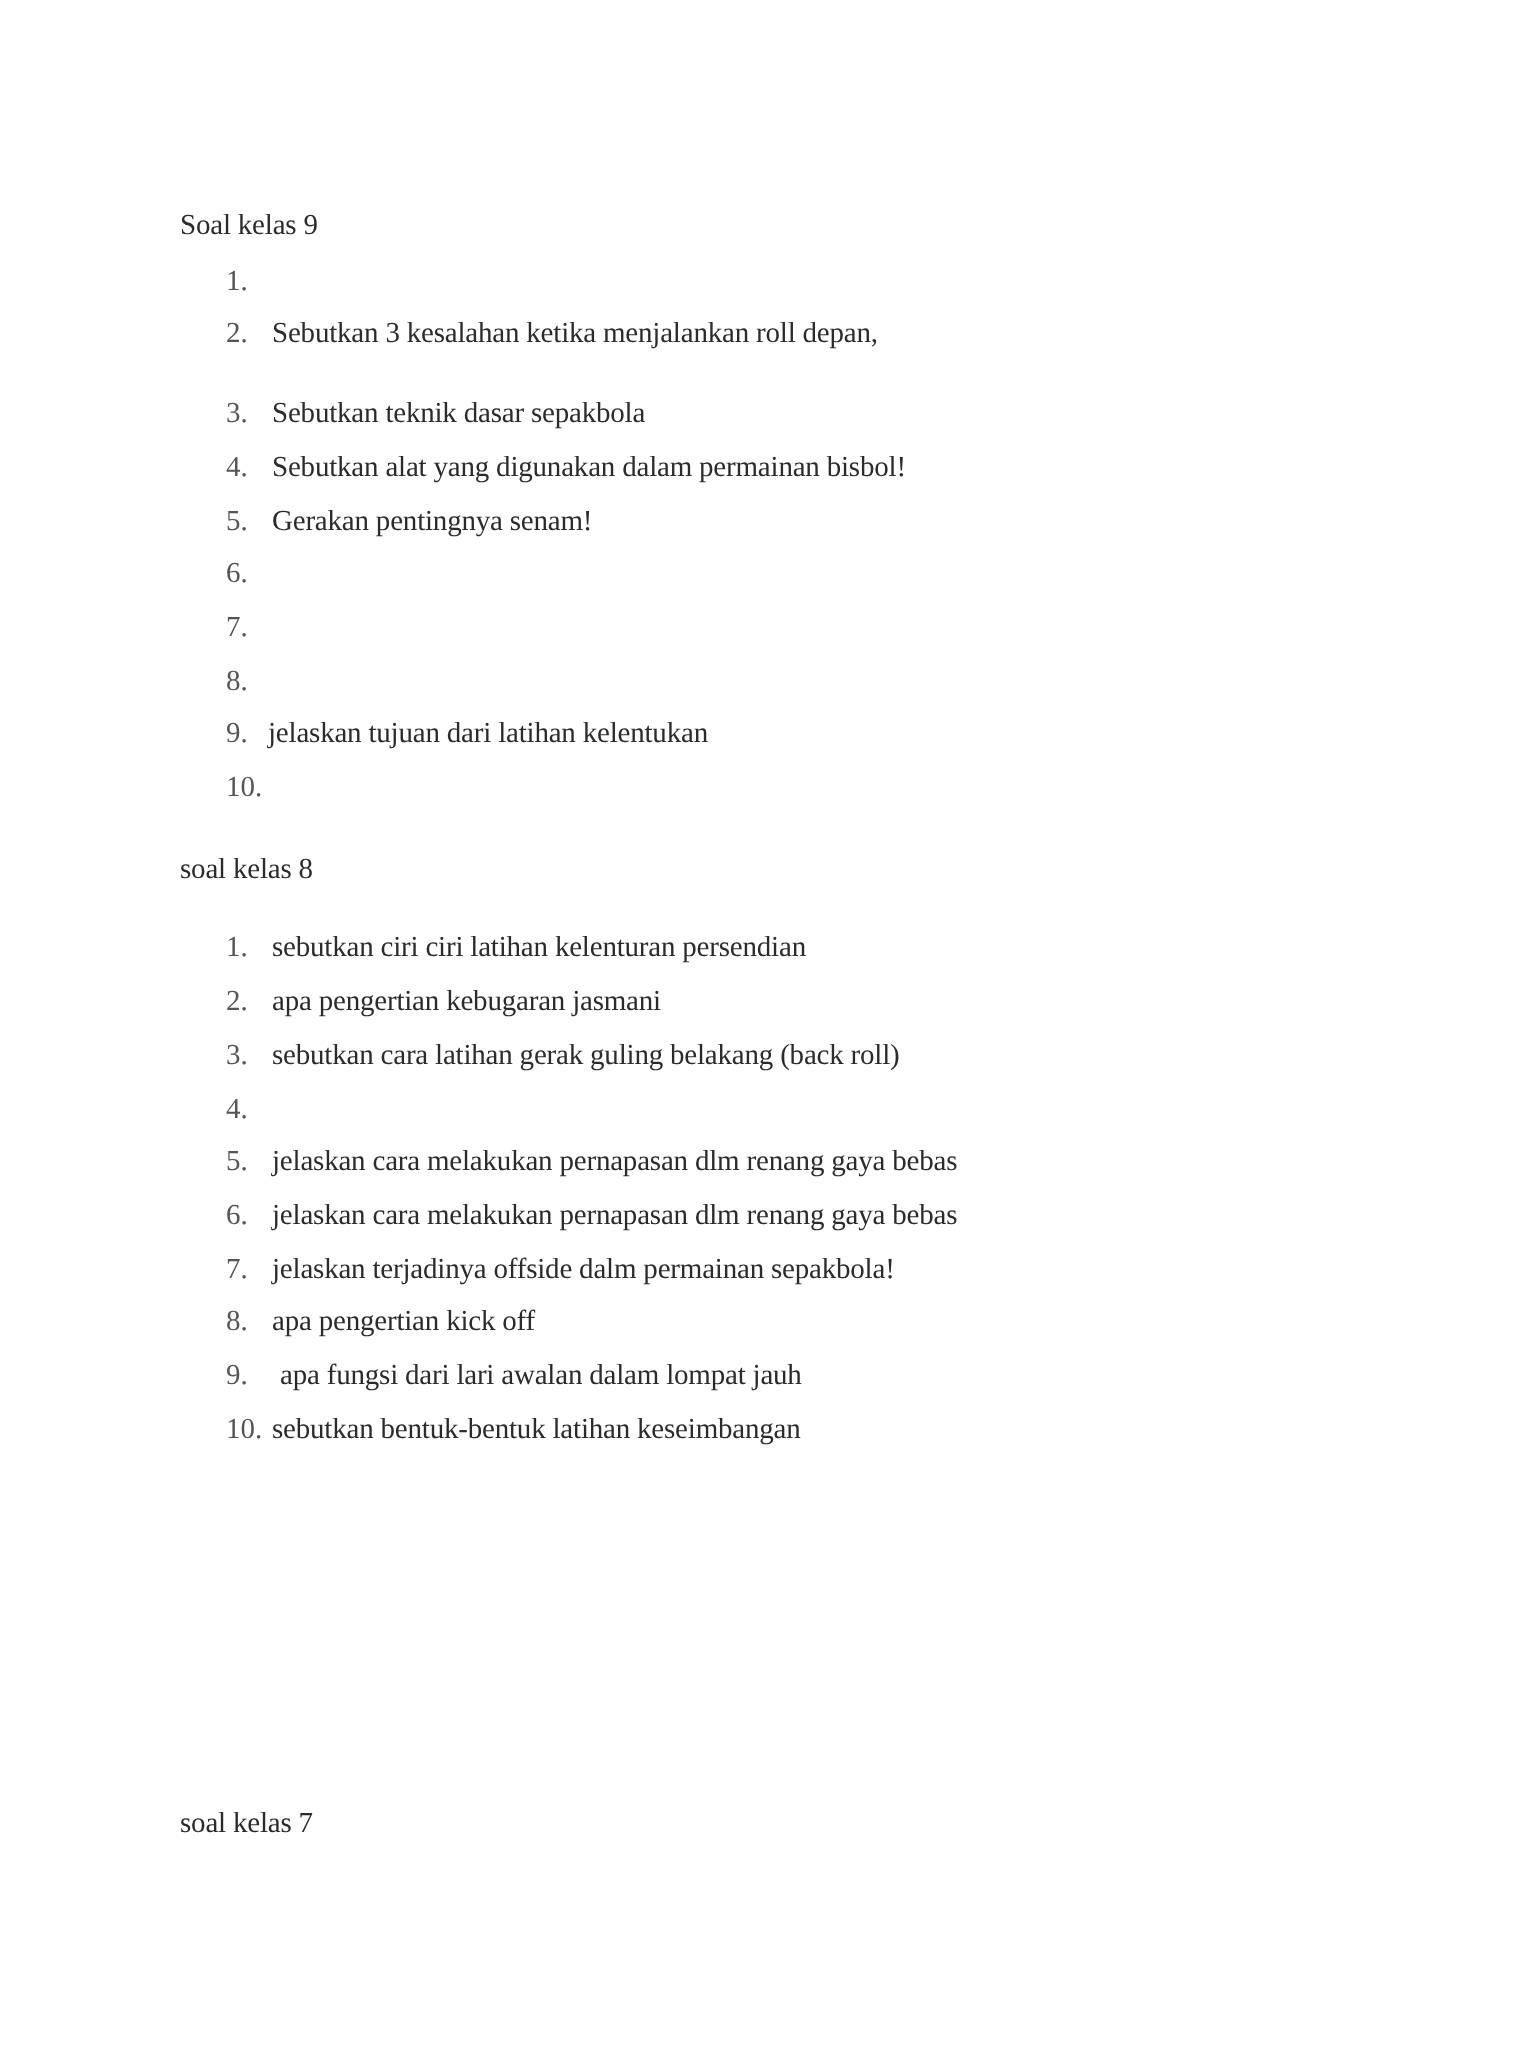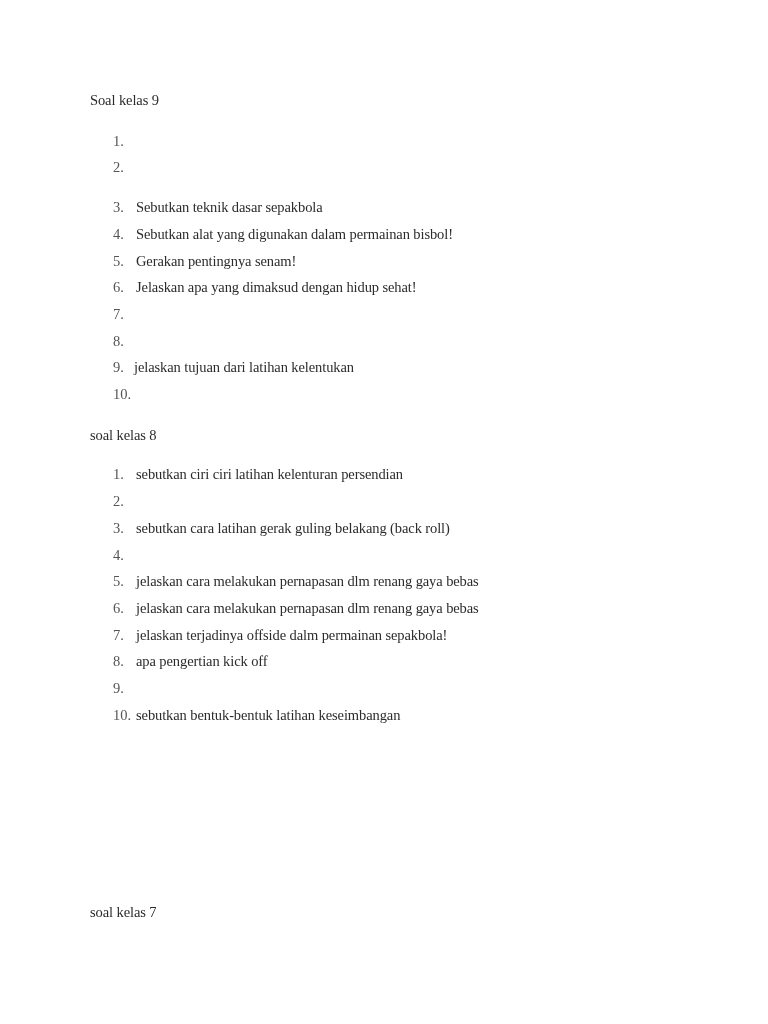--- a/index.html
+++ b/index.html
@@ -9,43 +9,43 @@
     .item { position: absolute; left: 0; width: 768px; height: 20px; }
     .num { position: absolute; right: 640px; text-align: right; color: #555; white-space: nowrap; }
     .txt { position: absolute; left: 136px; white-space: nowrap; letter-spacing: -0.1px; }
     .txt.indent { left: 140px; }
   </style>
 </head>
 <body>
 
 <div>
 
-  <div class="heading" style="top:92px">Soal kelas 9</div>
+  <div class="heading" style="top:105px">Soal kelas 9</div>
 
   <div class="item" style="top:133px">
     <span class="num" style="left:113px;right:auto">1.</span>
   </div>
   <div class="item" style="top:159px">
     <span class="num" style="left:113px;right:auto">2.</span>
+    <span class="txt">Sebutkan 3 kesalahan ketika menjalankan roll depan,</span>
   </div>
   <div class="item" style="top:199px">
     <span class="num" style="left:113px;right:auto">3.</span>
     <span class="txt">Sebutkan teknik dasar sepakbola</span>
   </div>
   <div class="item" style="top:226px">
     <span class="num" style="left:113px;right:auto">4.</span>
     <span class="txt">Sebutkan alat yang digunakan dalam permainan bisbol!</span>
   </div>
   <div class="item" style="top:253px">
     <span class="num" style="left:113px;right:auto">5.</span>
     <span class="txt">Gerakan pentingnya senam!</span>
   </div>
   <div class="item" style="top:279px">
     <span class="num" style="left:113px;right:auto">6.</span>
-    <span class="txt">Jelaskan apa yang dimaksud dengan hidup sehat!</span>
   </div>
   <div class="item" style="top:306px">
     <span class="num" style="left:113px;right:auto">7.</span>
   </div>
   <div class="item" style="top:333px">
     <span class="num" style="left:113px;right:auto">8.</span>
   </div>
   <div class="item" style="top:359px">
     <span class="num" style="left:113px;right:auto">9.</span>
     <span class="txt" style="left:134px">jelaskan  tujuan dari latihan kelentukan</span>
@@ -55,20 +55,21 @@
   </div>
 
   <div class="heading" style="top:427px">soal kelas 8</div>
 
   <div class="item" style="top:466px">
     <span class="num" style="left:113px;right:auto">1.</span>
     <span class="txt">sebutkan ciri ciri latihan kelenturan persendian</span>
   </div>
   <div class="item" style="top:493px">
     <span class="num" style="left:113px;right:auto">2.</span>
+    <span class="txt">apa pengertian kebugaran jasmani</span>
   </div>
   <div class="item" style="top:520px">
     <span class="num" style="left:113px;right:auto">3.</span>
     <span class="txt">sebutkan cara latihan gerak guling belakang (back roll)</span>
   </div>
   <div class="item" style="top:547px">
     <span class="num" style="left:113px;right:auto">4.</span>
   </div>
   <div class="item" style="top:573px">
     <span class="num" style="left:113px;right:auto">5.</span>
@@ -81,20 +82,21 @@
   <div class="item" style="top:627px">
     <span class="num" style="left:113px;right:auto">7.</span>
     <span class="txt">jelaskan terjadinya offside dalm permainan sepakbola!</span>
   </div>
   <div class="item" style="top:653px">
     <span class="num" style="left:113px;right:auto">8.</span>
     <span class="txt">apa pengertian kick off</span>
   </div>
   <div class="item" style="top:680px">
     <span class="num" style="left:113px;right:auto">9.</span>
+    <span class="txt indent">apa fungsi dari lari awalan dalam lompat jauh</span>
   </div>
   <div class="item" style="top:707px">
     <span class="num" style="left:113px;right:auto">10.</span>
     <span class="txt">sebutkan bentuk-bentuk latihan keseimbangan</span>
   </div>
 
   <div class="heading" style="top:904px">soal kelas 7</div>
 
 </div>
 

